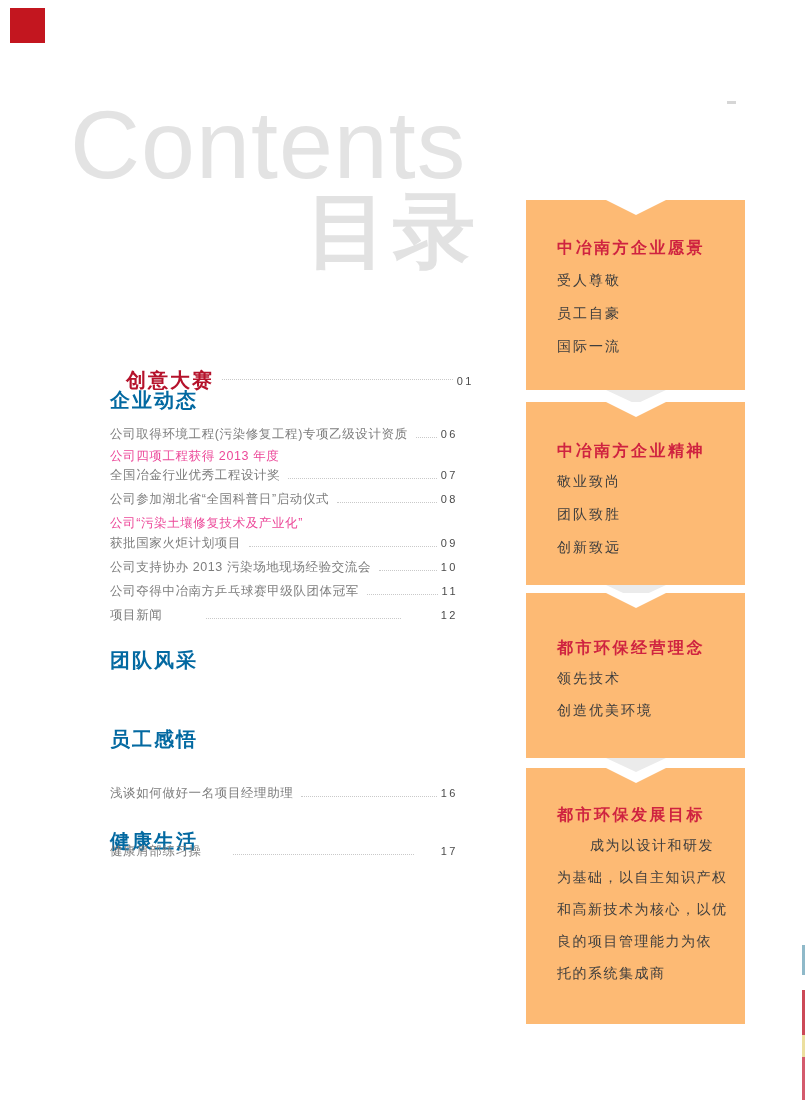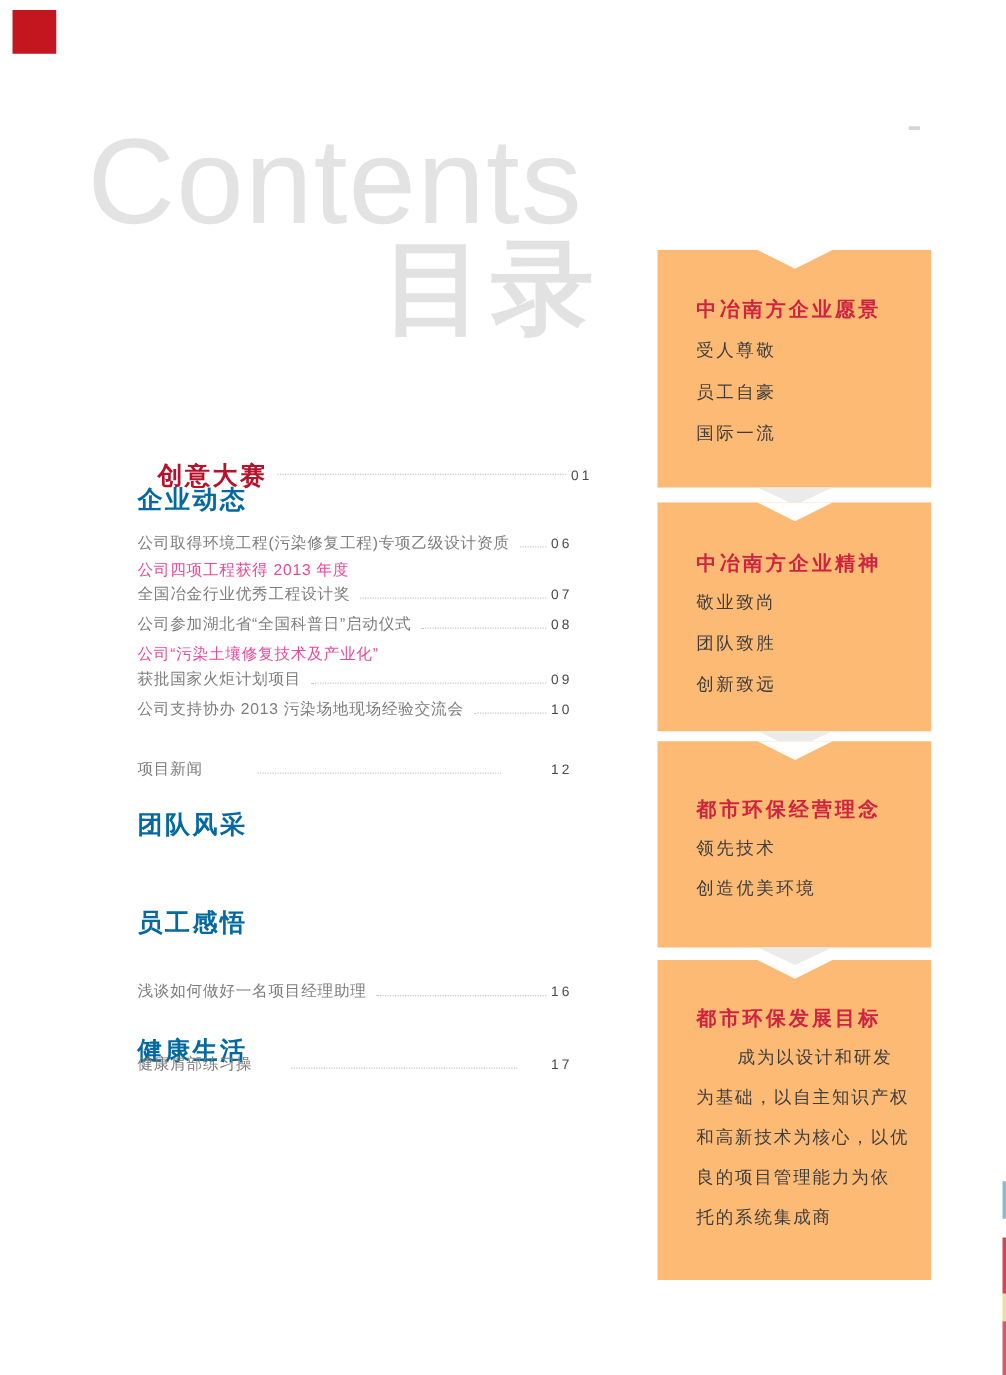--- a/index.html
+++ b/index.html
@@ -93,20 +93,25 @@
     <span class="dots"></span>
     <span class="pg">09</span>
   </div>
 
   <div class="toc-row" style="top:560px;">
     <span>公司支持协办 2013 污染场地现场经验交流会</span>
     <span class="dots"></span>
     <span class="pg">10</span>
   </div>
 
+  <div class="toc-row" style="top:584px;">
+    <span>公司夺得中冶南方乒乓球赛甲级队团体冠军</span>
+    <span class="dots"></span>
+    <span class="pg">11</span>
+  </div>
 
   <div class="toc-row" style="top:608px;gap:36px;">
     <span>项目新闻</span>
     <span class="dots"></span>
     <span class="pg">12</span>
   </div>
 
   <div class="toc-header" style="top:649px;">团队风采</div>
 
   <div class="toc-header" style="top:728px;">员工感悟</div>

